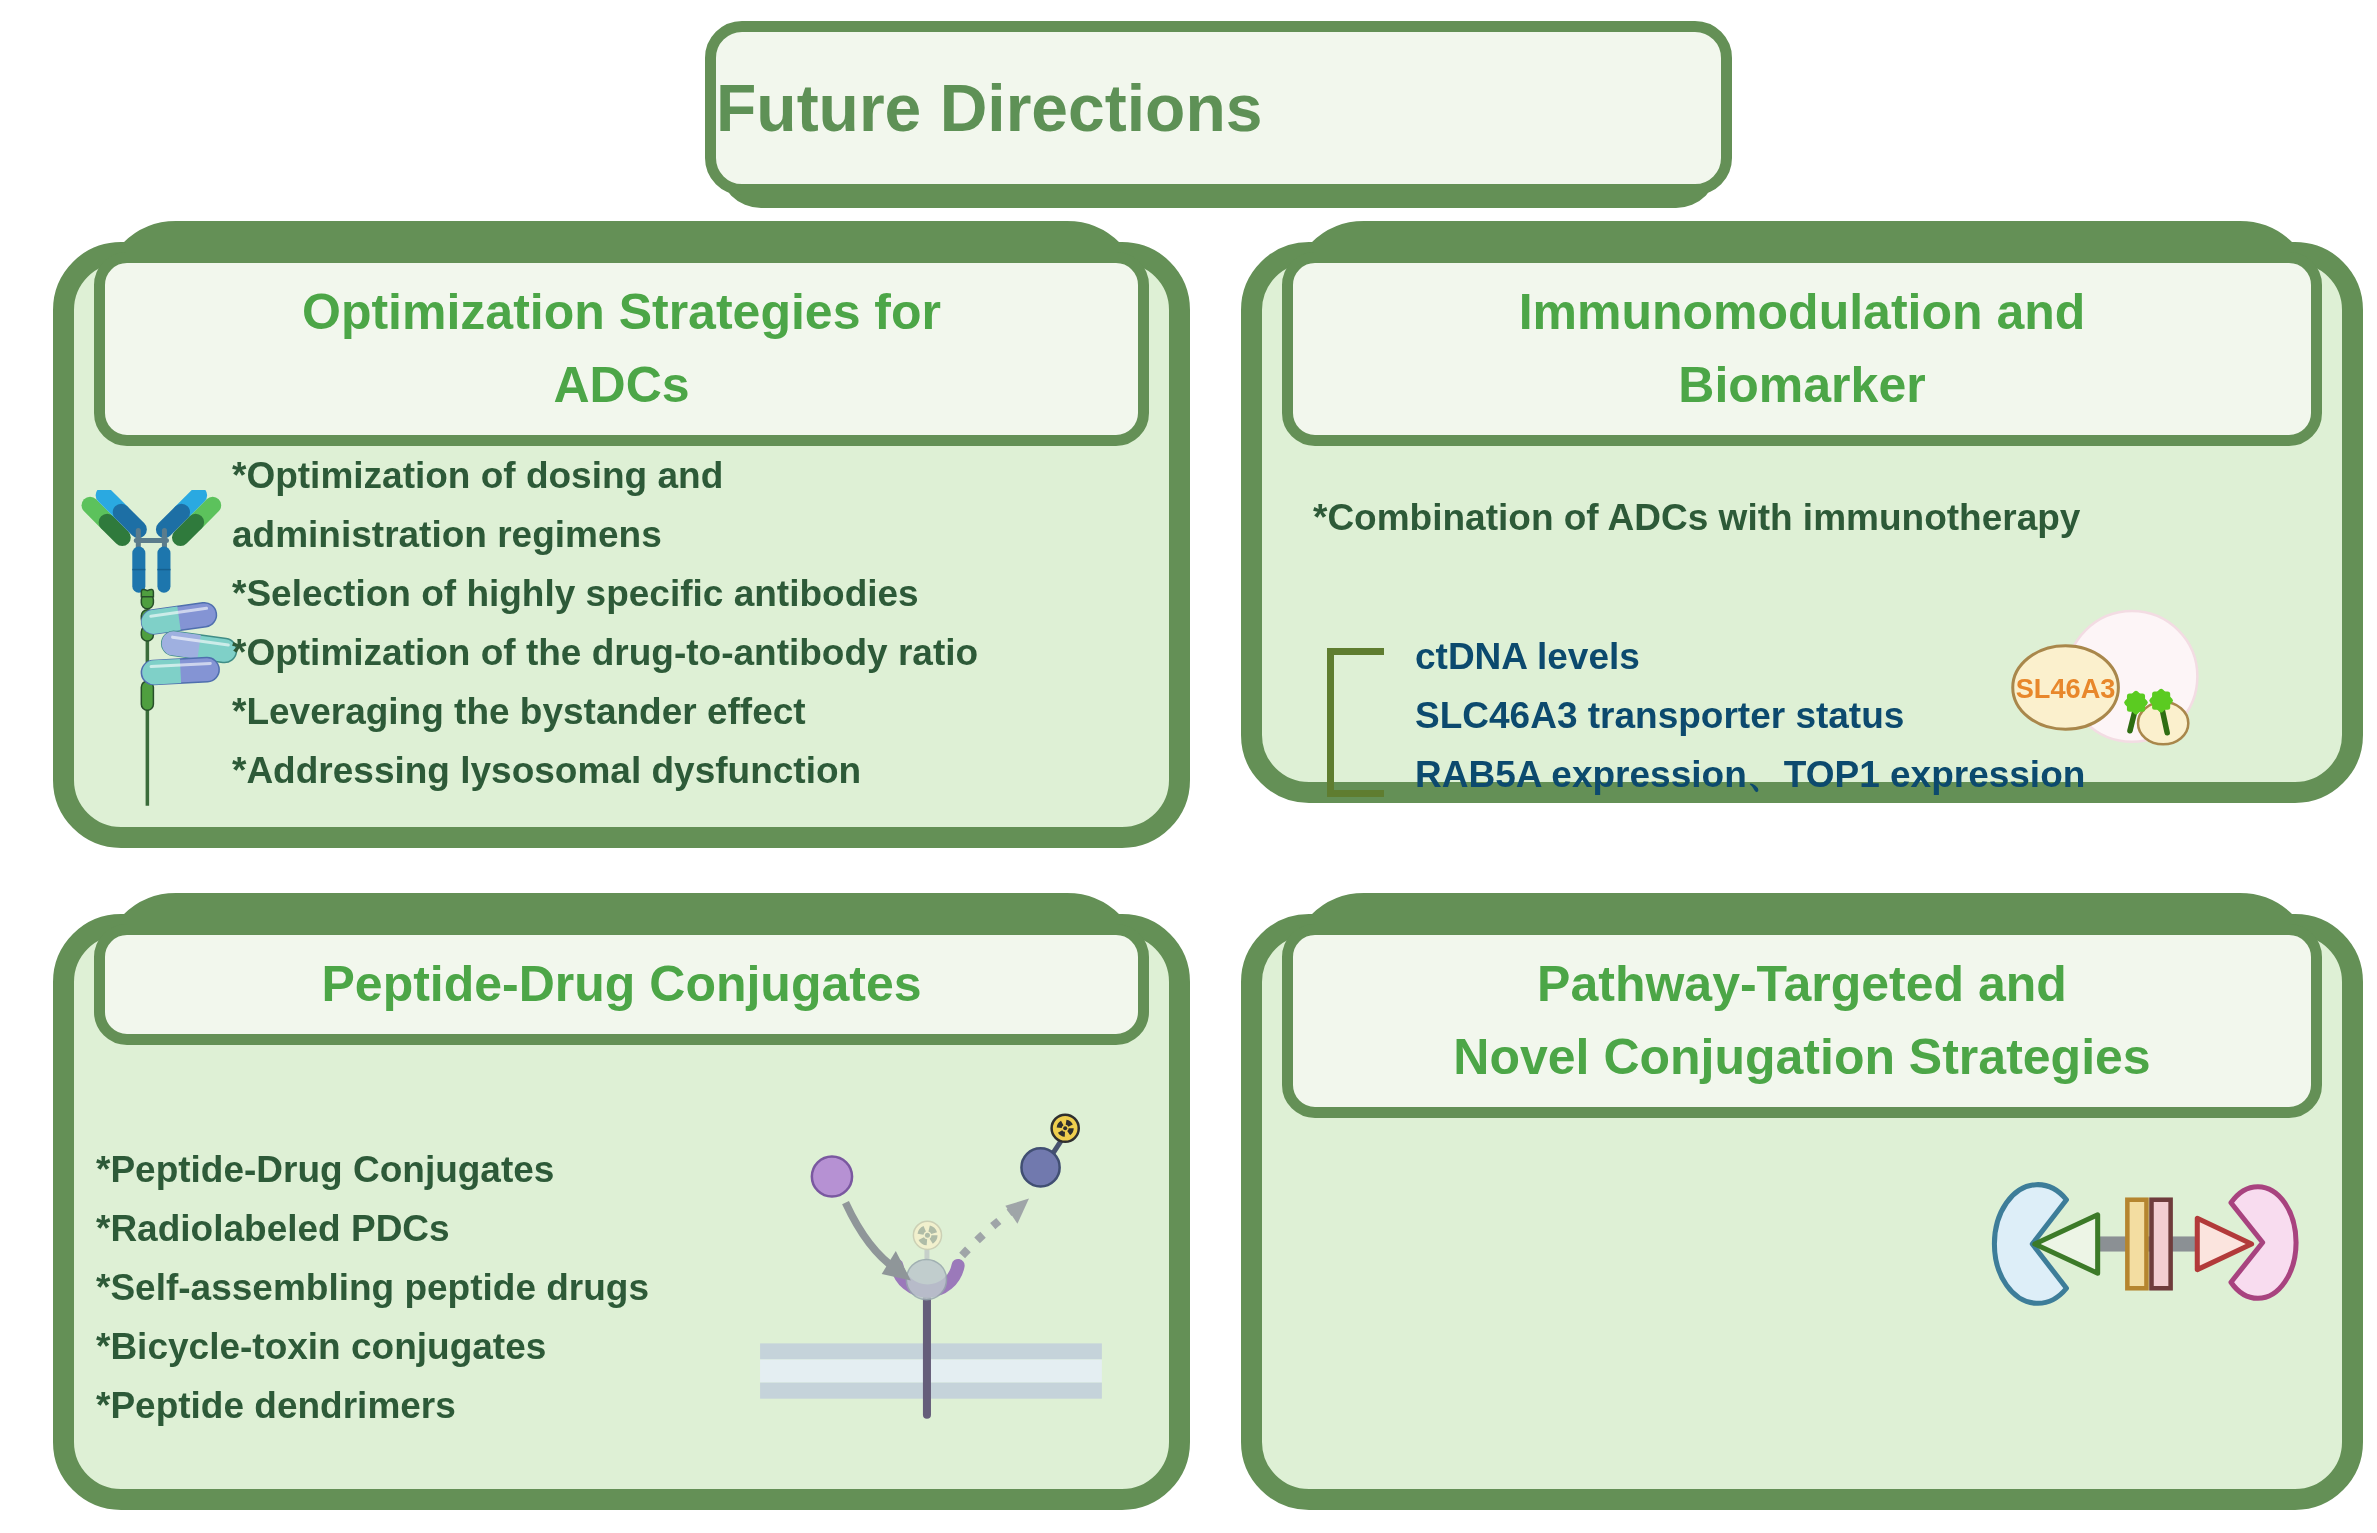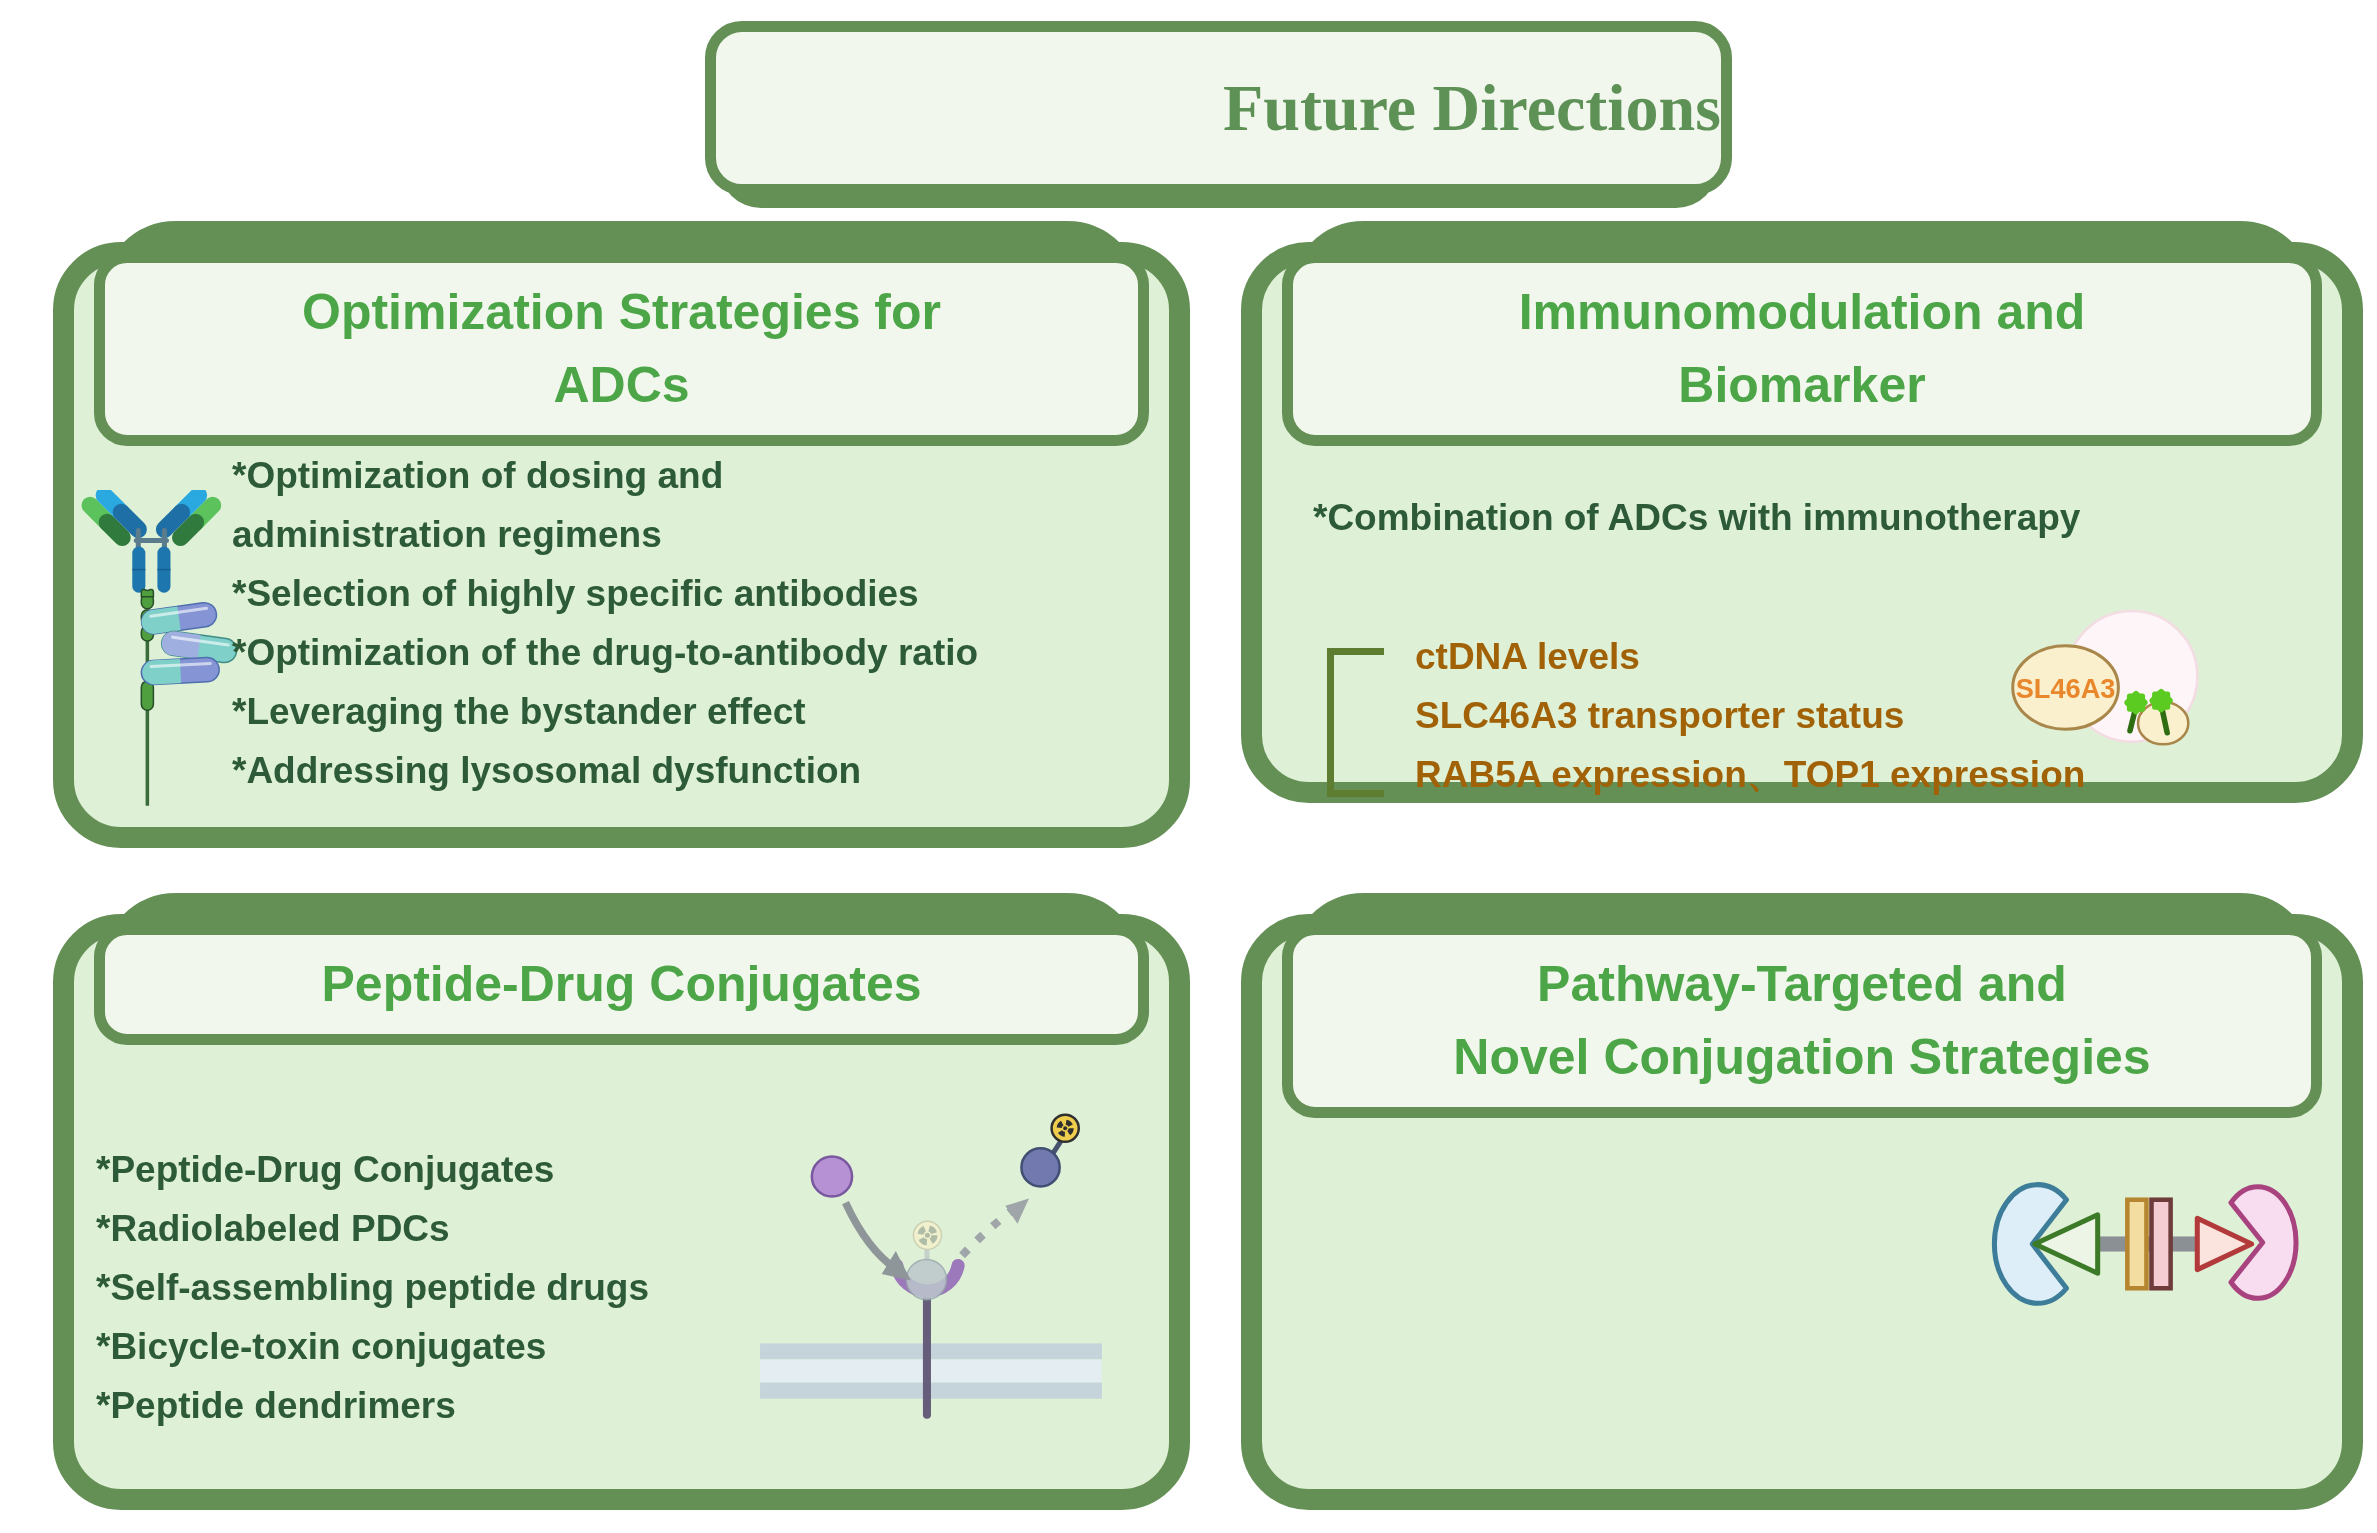--- a/index.html
+++ b/index.html
@@ -4,21 +4,21 @@
 <style>
   html,body{margin:0;padding:0;background:#ffffff;}
   #canvas{
     position:relative;width:2377px;height:1534px;background:#ffffff;
     font-family:"Liberation Sans",sans-serif;font-weight:700;overflow:hidden;
   }
   
   .title-wrap{position:absolute;left:705px;top:21px;width:1027px;height:174px;}
   .title-back{position:absolute;left:14px;right:14px;top:22.6px;bottom:-13px;background:#649056;border-radius:42px;}
   .title-box{position:absolute;inset:0;background:#f2f7ed;border:11px solid #649056;border-radius:37px;
-             display:flex;align-items:center;justify-content:flex-end;font-family:Liberation Serif, serif;}
+             display:flex;align-items:center;justify-content:flex-start;}
   .title-text{font-size:66px;color:#5e9156;}
   
   .quad{position:absolute;}
   #quad-tl{left:53px;top:221px;width:1137px;height:627px;}
   #quad-tr{left:1241px;top:221px;width:1122px;height:582px;}
   #quad-bl{left:53px;top:893px;width:1137px;height:617px;}
   #quad-br{left:1241px;top:893px;width:1122px;height:617px;}
   .backcard{position:absolute;left:48px;right:48px;top:0;height:166px;
             background:#def0d5;border:22.6px solid #649056;border-radius:75px;}
   .card{position:absolute;left:0;right:0;top:21px;bottom:0;
@@ -28,21 +28,21 @@
            display:flex;align-items:center;justify-content:center;text-align:center;
            padding:13px 10px;}
   .htext{font-size:50px;line-height:1.46;color:#4ca647;white-space:pre-line;}
   
   .bullets{position:absolute;color:#2d5a38;font-size:37px;line-height:59px;}
   .bullets .item{white-space:pre-line;}
   #quad-br .bullets{line-height:82px;}
   
   .bracket{position:absolute;left:86px;top:427px;width:50px;height:135px;
            border-left:7px solid #5f7d30;border-top:7px solid #5f7d30;border-bottom:7px solid #5f7d30;}
-  .bracket-items{position:absolute;left:174px;top:406px;color:#a16207;font-size:37px;line-height:59px;}
+  .bracket-items{position:absolute;left:174px;top:406px;color:#0c4a6e;font-size:37px;line-height:59px;}
   
   .icon-abs{position:absolute;}
 </style>
 </head>
 <body>
 
 <div id="canvas">
 
   <div class="title-wrap">
     <div class="title-back"></div>

